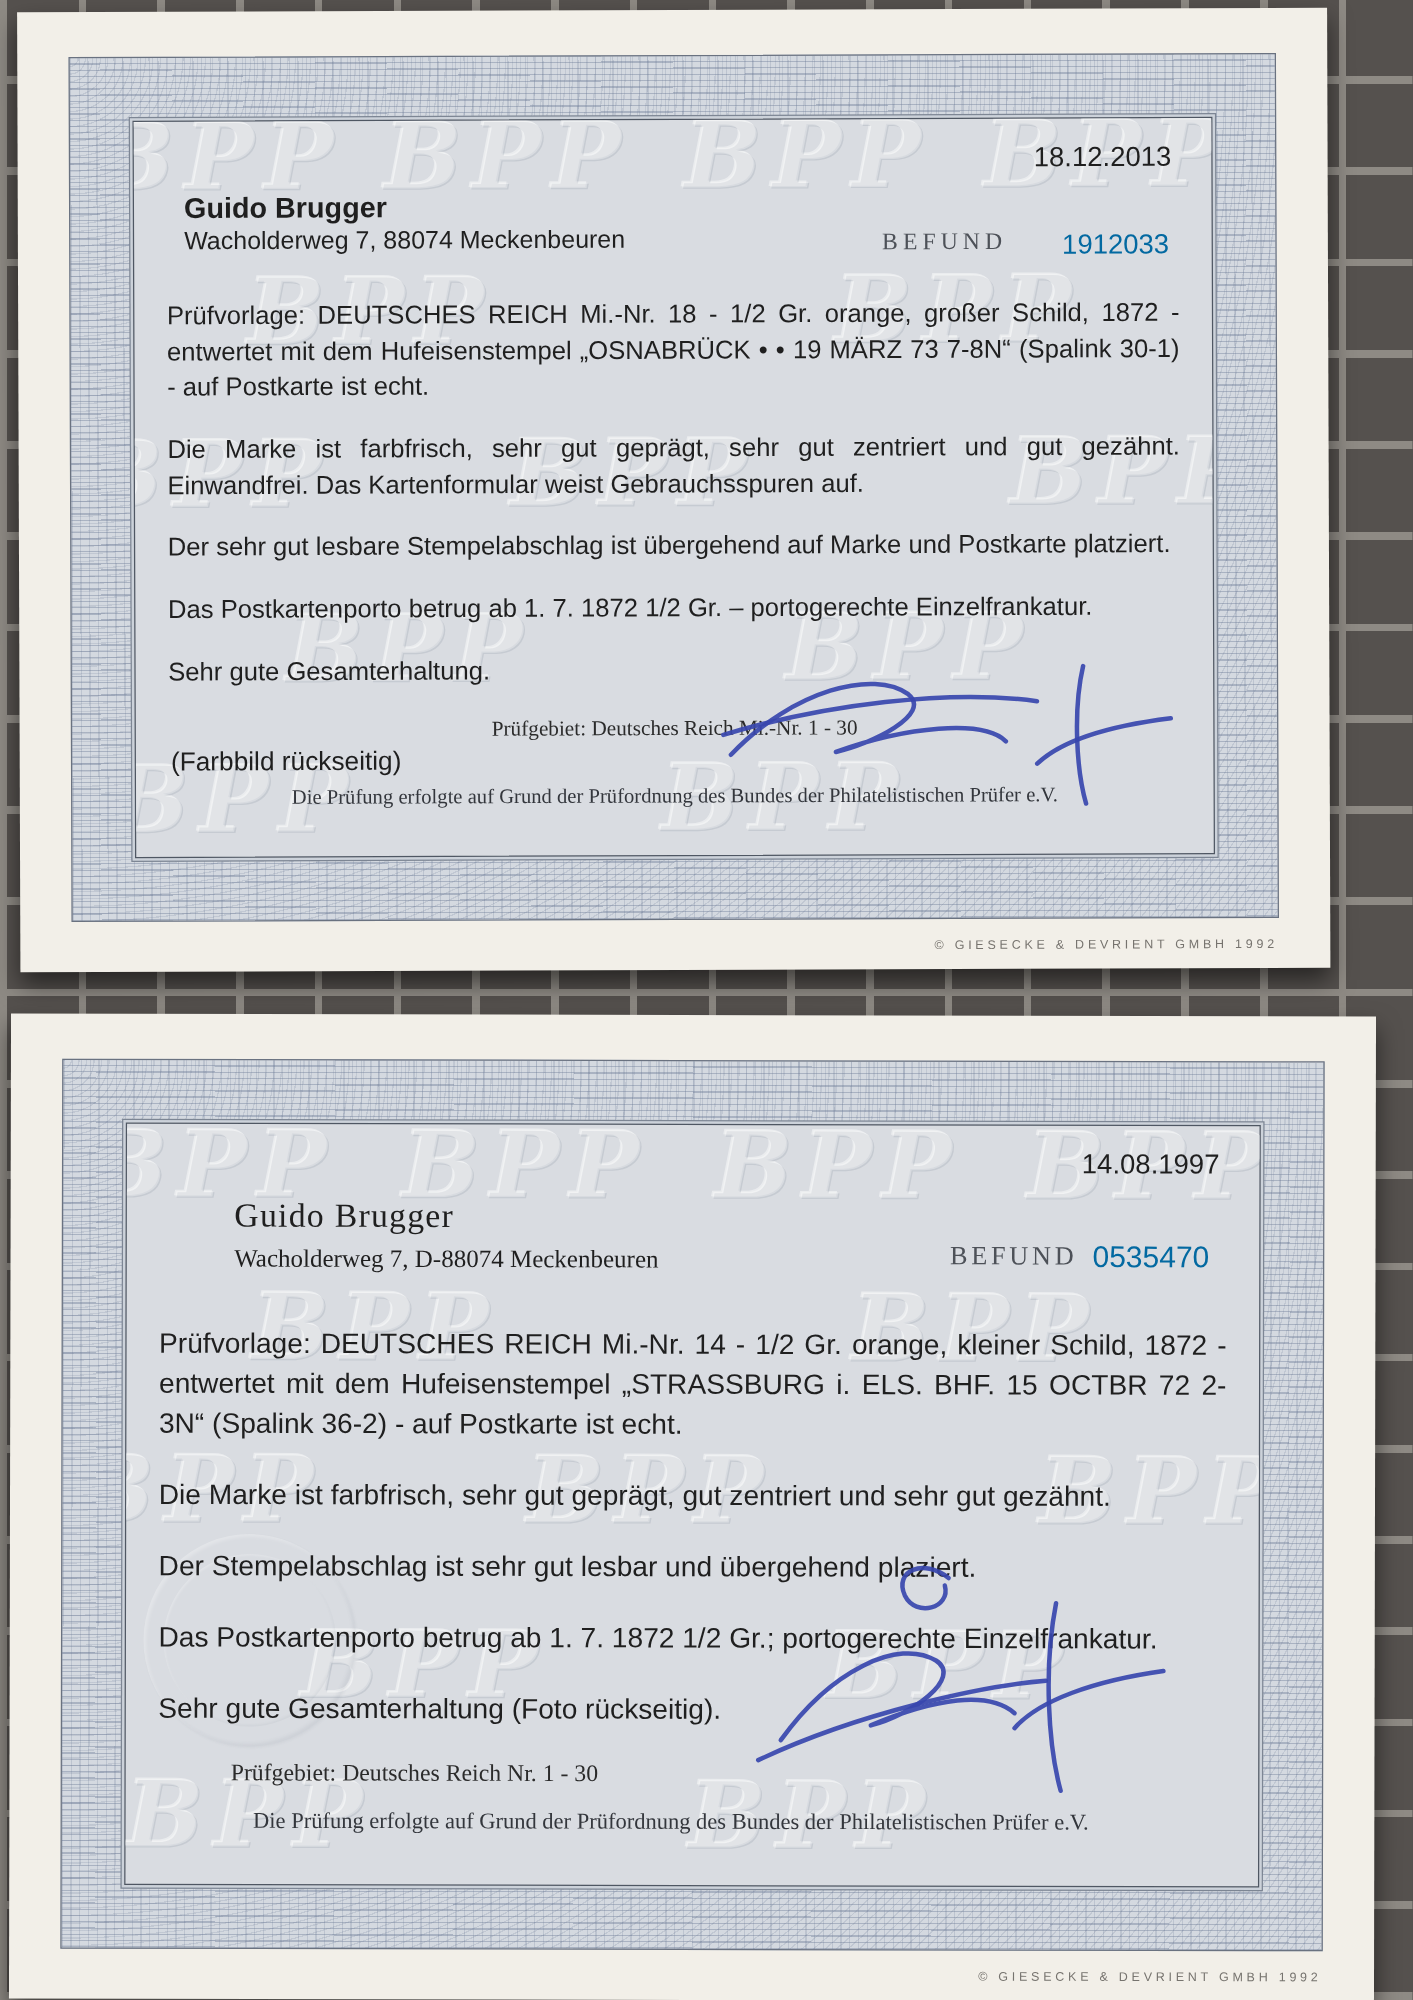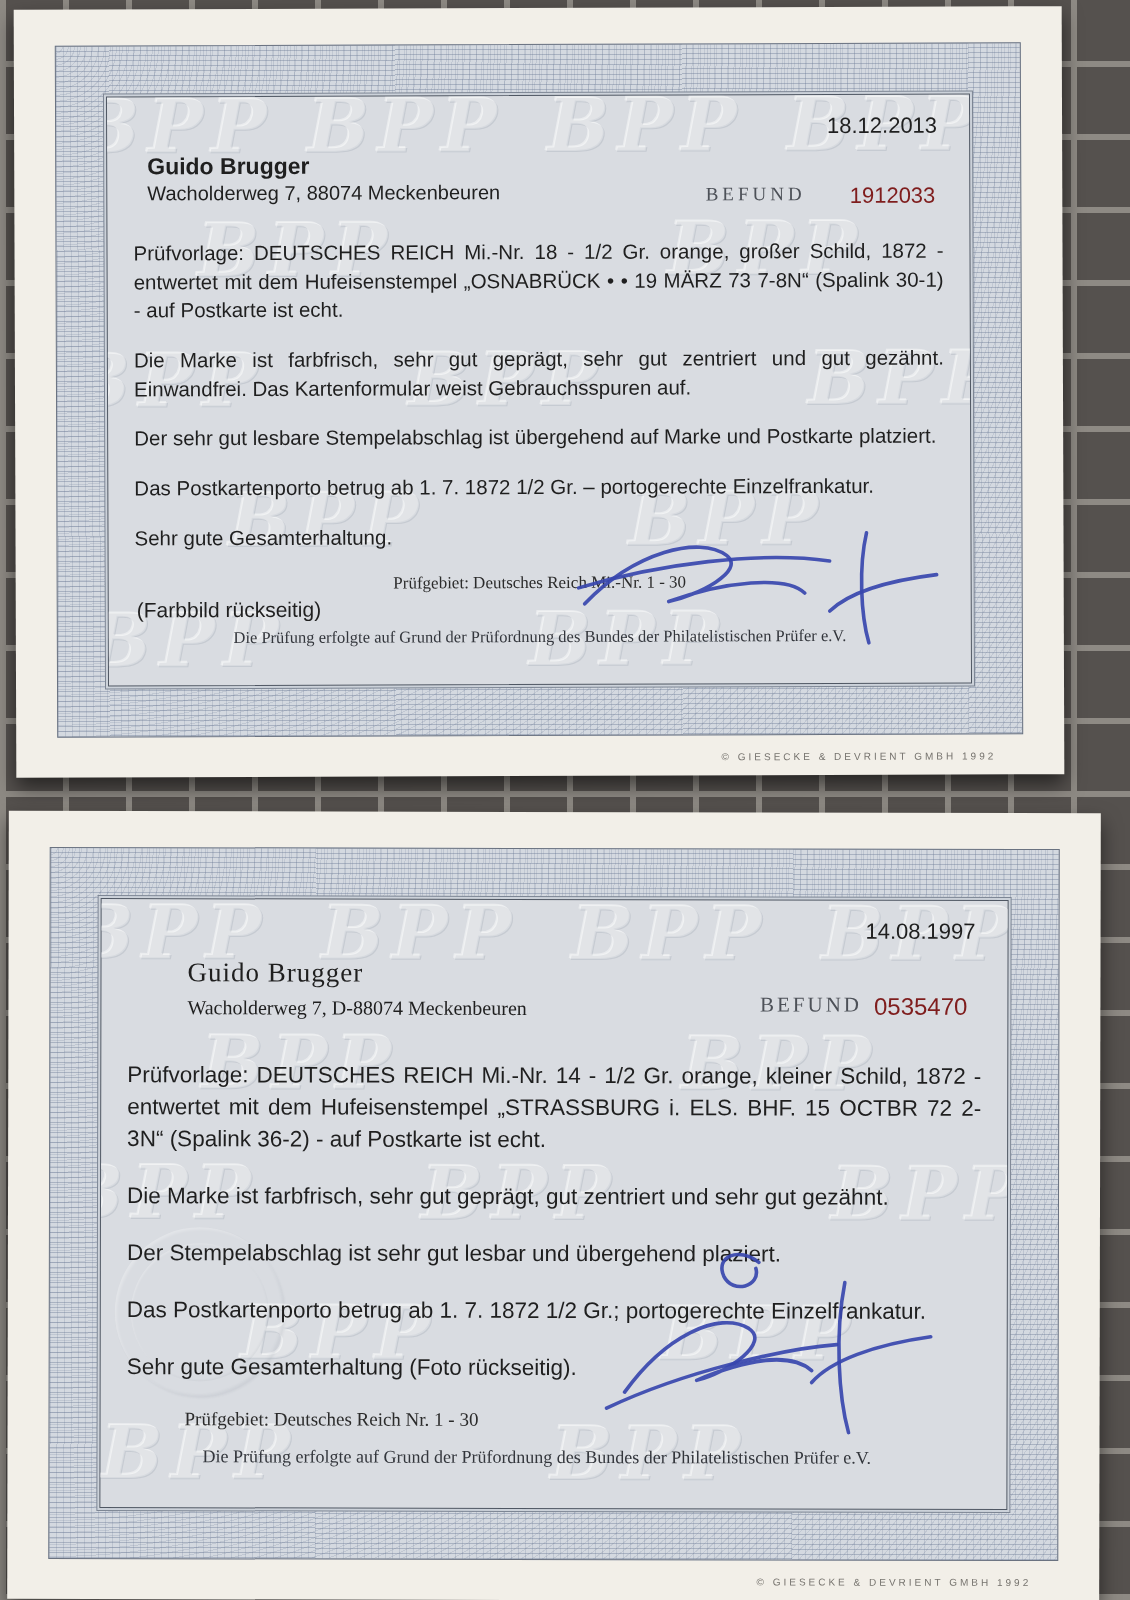--- a/index.html
+++ b/index.html
@@ -40,37 +40,37 @@
   .date{ text-align:right;font-size:22px;margin:8px 6px 0 0;}
   .c1 .name{font-weight:bold;font-size:23px;margin:12px 0 0 14px;}
   .c1 .addr{font-size:20px;margin:2px 0 0 14px;}
   .c2 .name{font-family:"Liberation Serif", serif;font-size:27px;letter-spacing:1px;margin:14px 0 0 60px;}
   .c2 .addr{font-family:"Liberation Serif", serif;font-size:20px;margin:8px 0 0 60px;}
   .befund{position:absolute;display:flex;align-items:flex-start;}
   .c1 .befund{right:34px;top:88px;}
   .c2 .befund{right:40px;top:92px;}
   .befund-label{font-family:"Liberation Serif", serif;letter-spacing:4px;color:#4d5158;font-size:19px;}
   .c2 .befund-label{font-size:21px;letter-spacing:3px;}
-  .befund-number{font-size:22px;color:#7f1d1d;margin-left:44px;}
+  .befund-number{font-size:22px;color:#0369a1;margin-left:44px;}
   .c2 .befund-number{font-size:24px;margin-left:12px;}
   .paras{margin-top:34px;text-align:justify;}
   .c1 .paras{font-size:20.5px;line-height:1.40;}
   .c2 .paras{font-size:22.5px;line-height:1.42;margin-top:40px;}
   .paras p{margin:0 0 21px 0;}
   .c2 .paras p{margin-bottom:25px;}
   .paras .lead{font-weight:normal;margin-top:20px;}
   .prufgebiet{font-family:"Liberation Serif", serif;font-size:17px;color:#2b2b2b;}
   .c1 .prufgebiet{text-align:center;margin-top:0;}
   .c2 .prufgebiet{font-size:19px;margin:6px 0 0 58px;}
   .note{font-size:21px;margin:4px 0 0 2px;}
   .footnote{font-family:"Liberation Serif", serif;color:#33363c;}
   .c1 .footnote{font-size:16.5px;text-align:center;margin-top:6px;}
   .c2 .footnote{font-size:18px;margin:16px 0 0 76px;}
   .copyright{
-    position:absolute;right:68px;bottom:13px;font-size:10px;letter-spacing:3px;color:#76736e;
+    position:absolute;right:42px;bottom:13px;font-size:10px;letter-spacing:3px;color:#76736e;
   }
   .sig{position:absolute;pointer-events:none;}
   .sig path{fill:none;stroke:#3847ae;stroke-width:3.6;stroke-linecap:round;stroke-linejoin:round;opacity:0.92;}
   .c1 .sig{right:26px;bottom:30px;width:370px;height:130px;}
   .c2 .sig{right:70px;bottom:58px;width:430px;height:210px;}
   .seal{
     position:absolute;left:14px;bottom:110px;width:170px;height:170px;border-radius:50%;
     box-shadow:inset 2px 2px 3px rgba(255,255,255,0.55), inset -2px -2px 3px rgba(90,100,115,0.18), 1px 1px 2px rgba(90,100,115,0.12);
     opacity:0.5;pointer-events:none;
   }

